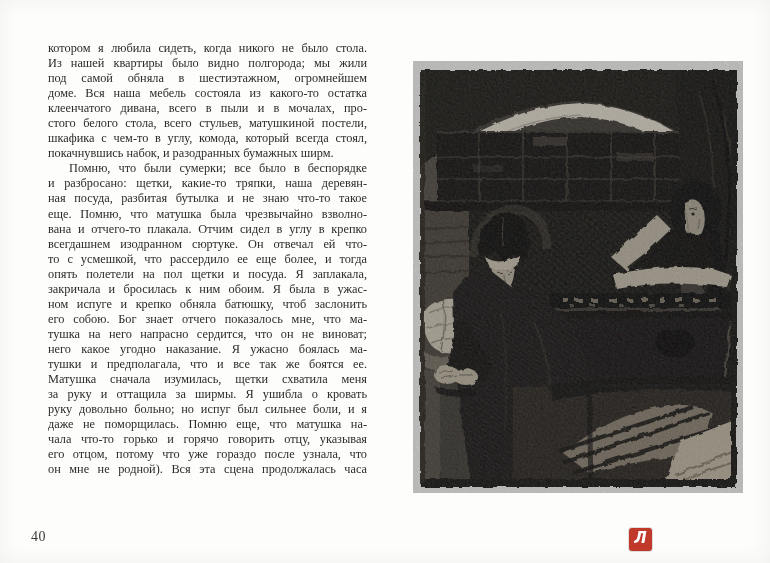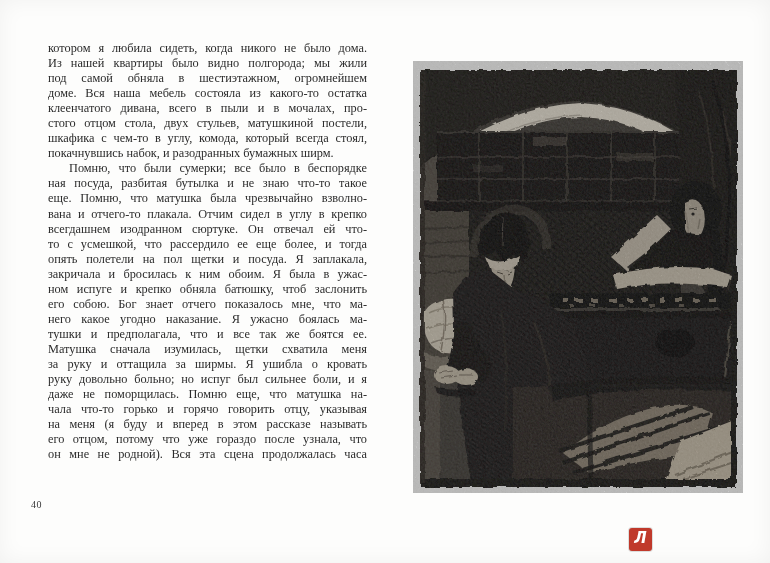--- a/index.html
+++ b/index.html
@@ -20,22 +20,22 @@
     color:var(--ink,#2b2b2b);
   }
   .tline{
     font-size:12.3px;line-height:15.05px;
     text-align:justify;text-align-last:justify;
     white-space:normal;
   }
   .tline.pend{text-align-last:left;}
   .tline.indent{text-indent:21px;}
   .page-number{
-    position:absolute;left:31px;top:499px;
-    font-size:10px;color:#3a3a3a;letter-spacing:0.5px;
+    position:absolute;left:31px;top:529px;
+    font-size:14px;color:#3a3a3a;letter-spacing:0.5px;
   }
   .illustration{
     position:absolute;left:28px;top:61px;
     width:330px;height:432px;
   }
   .watermark{
     position:absolute;left:629px;top:528px;
     width:23px;height:23px;border-radius:3px;
     display:flex;align-items:center;justify-content:center;
     box-shadow:0 0 0 1px rgba(0,0,0,0.12);
@@ -46,46 +46,47 @@
     font-size:15px;line-height:1;transform:translatey(-1px);
   }
 </style>
 </head>
 <body>
 
 <div class="spread">
 
   <div class="page page-left">
     <div class="text-block">
-        <div class="tline">котором я любила сидеть, когда никого не было дома.</div>
+        <div class="tline">котором я любила сидеть, когда никого не было стола.</div>
         <div class="tline">Из нашей квартиры было видно полгорода; мы жили</div>
         <div class="tline">под самой обняла в шестиэтажном, огромнейшем</div>
         <div class="tline">доме. Вся наша мебель состояла из какого-то остатка</div>
         <div class="tline">клеенчатого дивана, всего в пыли и в мочалах, про-</div>
-        <div class="tline">стого отцом стола, двух стульев, матушкиной постели,</div>
+        <div class="tline">стого белого стола, всего стульев, матушкиной постели,</div>
         <div class="tline">шкафика с чем-то в углу, комода, который всегда стоял,</div>
         <div class="tline pend">покачнувшись набок, и разодранных бумажных ширм.</div>
         <div class="tline indent">Помню, что были сумерки; все было в беспорядке</div>
+        <div class="tline">и разбросано: щетки, какие-то тряпки, наша деревян-</div>
         <div class="tline">ная посуда, разбитая бутылка и не знаю что-то такое</div>
         <div class="tline">еще. Помню, что матушка была чрезвычайно взволно-</div>
         <div class="tline">вана и отчего-то плакала. Отчим сидел в углу в крепко</div>
         <div class="tline">всегдашнем изодранном сюртуке. Он отвечал ей что-</div>
         <div class="tline">то с усмешкой, что рассердило ее еще более, и тогда</div>
         <div class="tline">опять полетели на пол щетки и посуда. Я заплакала,</div>
         <div class="tline">закричала и бросилась к ним обоим. Я была в ужас-</div>
         <div class="tline">ном испуге и крепко обняла батюшку, чтоб заслонить</div>
         <div class="tline">его собою. Бог знает отчего показалось мне, что ма-</div>
+        <div class="tline">тушка на него напрасно сердится, что он не виноват;</div>
         <div class="tline">него какое угодно наказание. Я ужасно боялась ма-</div>
         <div class="tline">тушки и предполагала, что и все так же боятся ее.</div>
         <div class="tline">Матушка сначала изумилась, щетки схватила меня</div>
         <div class="tline">за руку и оттащила за ширмы. Я ушибла о кровать</div>
         <div class="tline">руку довольно больно; но испуг был сильнее боли, и я</div>
         <div class="tline">даже не поморщилась. Помню еще, что матушка на-</div>
         <div class="tline">чала что-то горько и горячо говорить отцу, указывая</div>
-        <div class="tline">на меня (я буду и вперед в этом рассказе называть</div>
         <div class="tline">его отцом, потому что уже гораздо после узнала, что</div>
         <div class="tline">он мне не родной). Вся эта сцена продолжалась часа</div>
       </div>
     <div class="page-number">40</div>
   </div>
 
   <div class="page page-right">
     <svg class="illustration" viewBox="0 0 330 432" xmlns="http://www.w3.org/2000/svg" aria-hidden="true">
       <defs>
         <filter id="rough" x="-4%" y="-4%" width="108%" height="108%">

